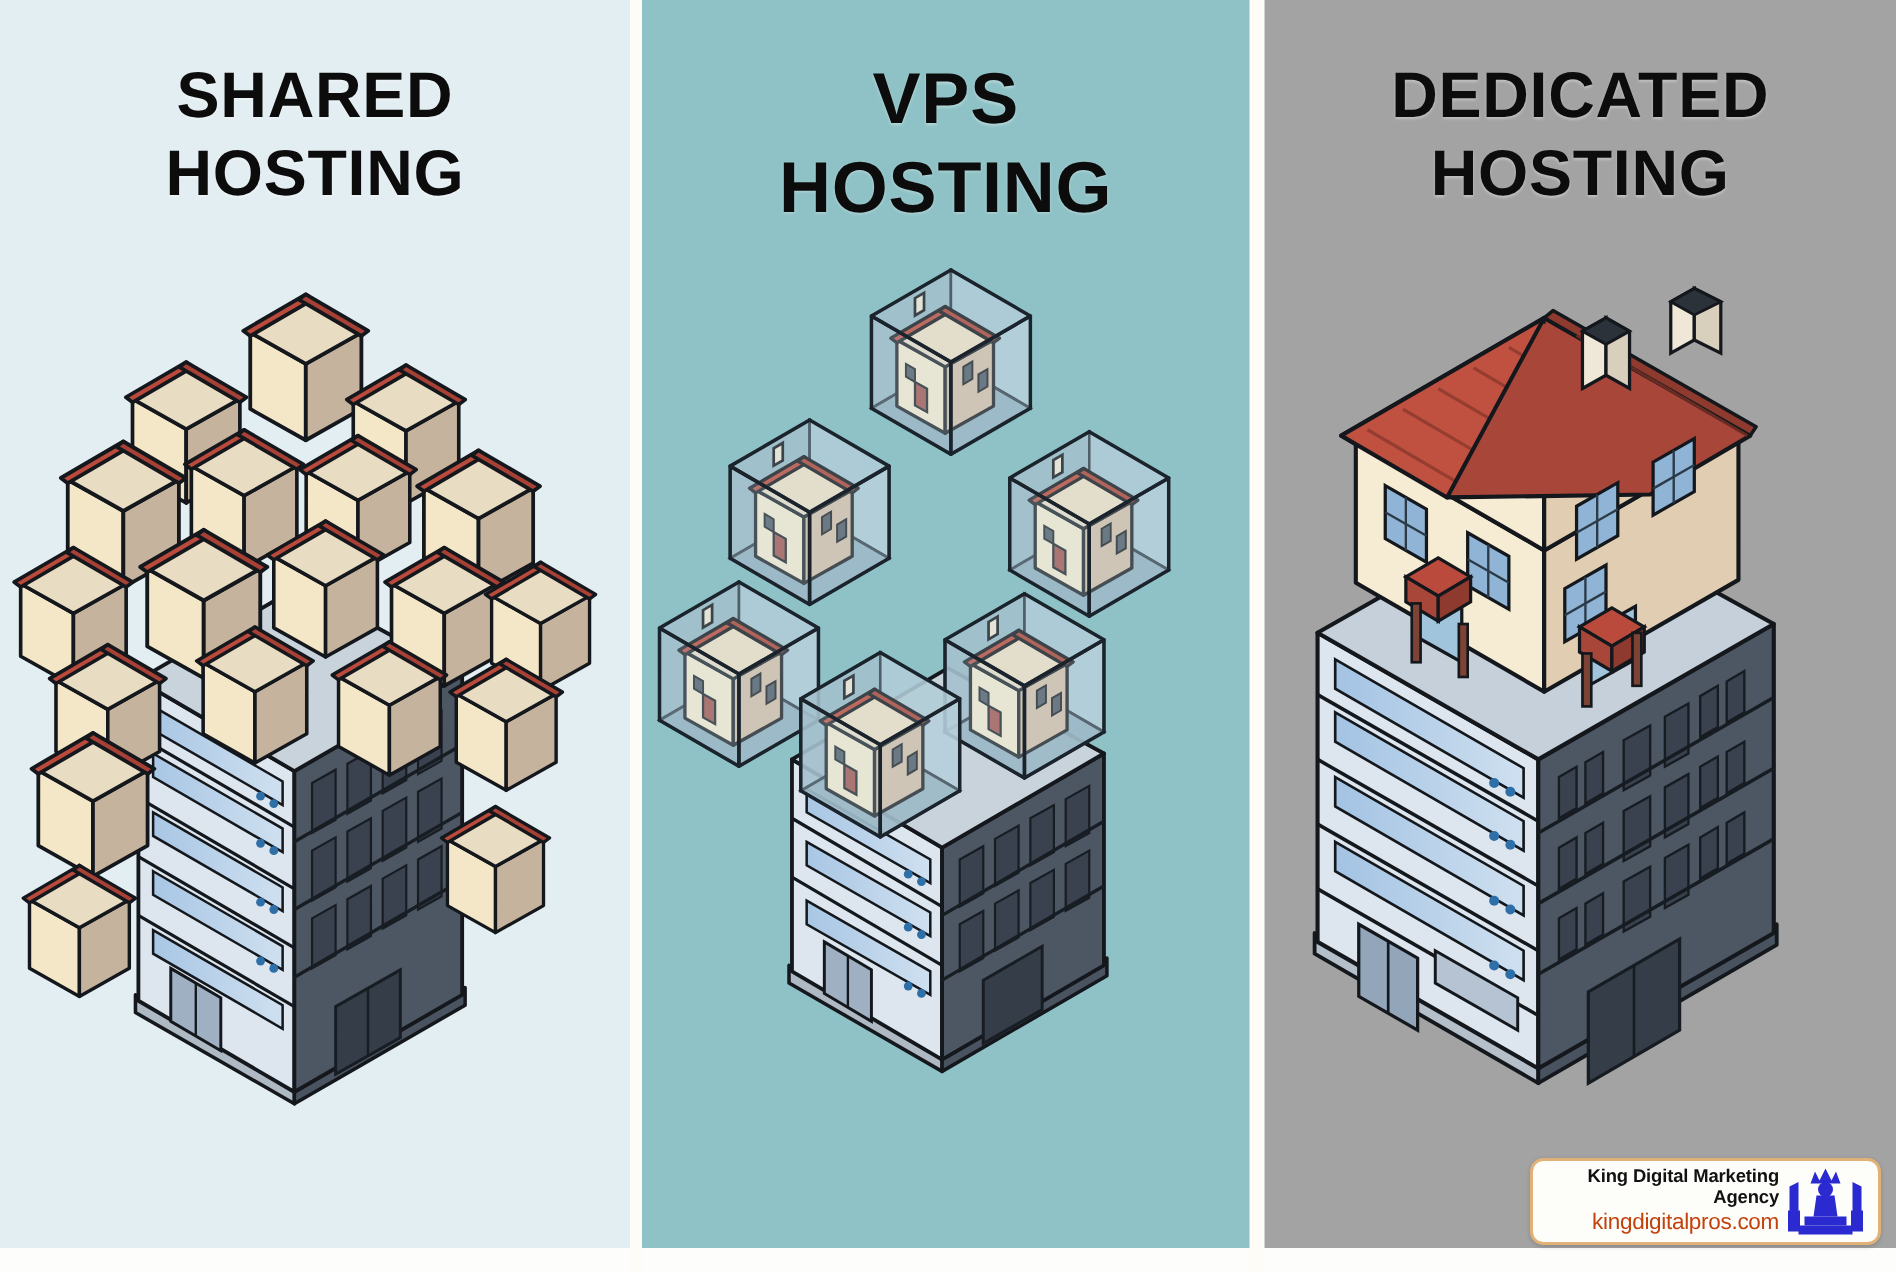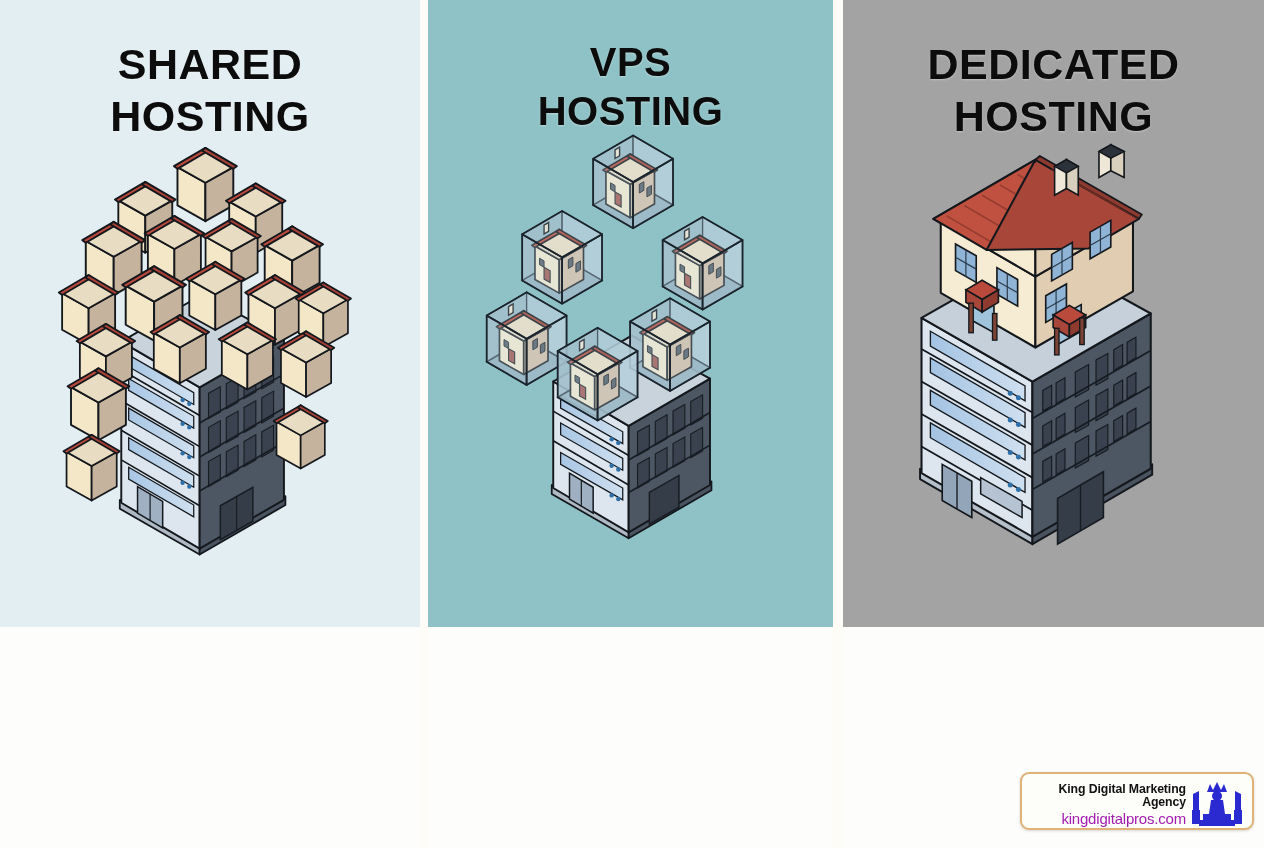--- a/index.html
+++ b/index.html
@@ -15,21 +15,21 @@
   }
   .infographic {
     position: relative;
     width: 1264px;
     height: 848px;
     display: flex;
     background: #fdfdfb;
   }
   .panel {
     position: relative;
-    height: 627px;
+    height: 832px;
     overflow: hidden;
   }
   .panel-shared  { width: 420px; background: #e3eef2; }
   .divider       { width: 8px;  background: #fdfcf7; }
   .panel-vps     { width: 405px; background: #8fc2c6; }
   .divider2      { width: 10px; background: #fdfcf7; }
   .panel-dedicated { width: 421px; background: #a3a3a3; }
 
   .panel-title {
     position: absolute;
@@ -39,21 +39,21 @@
     text-align: center;
     font-family: "Liberation Sans", sans-serif;
     font-weight: bold;
     font-size: 43px;
     line-height: 1.22;
     letter-spacing: 0.5px;
     color: #0c0c0c;
     white-space: pre-line;
     text-shadow: 0 1px 2px rgba(255,255,255,0.35);
   }
-  .panel-vps .panel-title { font-size: 40px; }
+  .panel-vps .panel-title { font-size: 48px; }
 
   .art {
     position: absolute;
     left: 0;
     top: 0;
     width: 100%;
     height: 100%;
   }
 
   
@@ -61,21 +61,21 @@
     position: absolute;
     left: 1020px;
     top: 772px;
     width: 234px;
     height: 58px;
     background: #fdfdfa;
     border: 2px solid #e0b277;
     border-radius: 9px;
     box-shadow: 0 1px 3px rgba(0,0,0,0.16);
     display: flex;
-    align-items: flex-end;
+    align-items: center;
     box-sizing: border-box;
     padding: 0 9px;
   }
   .logo-text {
     flex: 1 1 auto;
     text-align: right;
     padding-right: 5px;
     line-height: 1.12;
   }
   .logo-line1 {
@@ -83,21 +83,21 @@
     font-family: "Liberation Sans", sans-serif;
     font-weight: bold;
     font-size: 12.3px;
     color: #111111;
     letter-spacing: -0.1px;
   }
   .logo-line2 {
     display: block;
     font-family: "Liberation Sans", sans-serif;
     font-size: 15px;
-    color: #a21caf;
+    color: #c2410c;
     letter-spacing: -0.2px;
     margin-top: 1px;
   }
   .logo-mark {
     flex: 0 0 auto;
     width: 52px;
     height: 48px;
     display: block;
   }
 </style>

